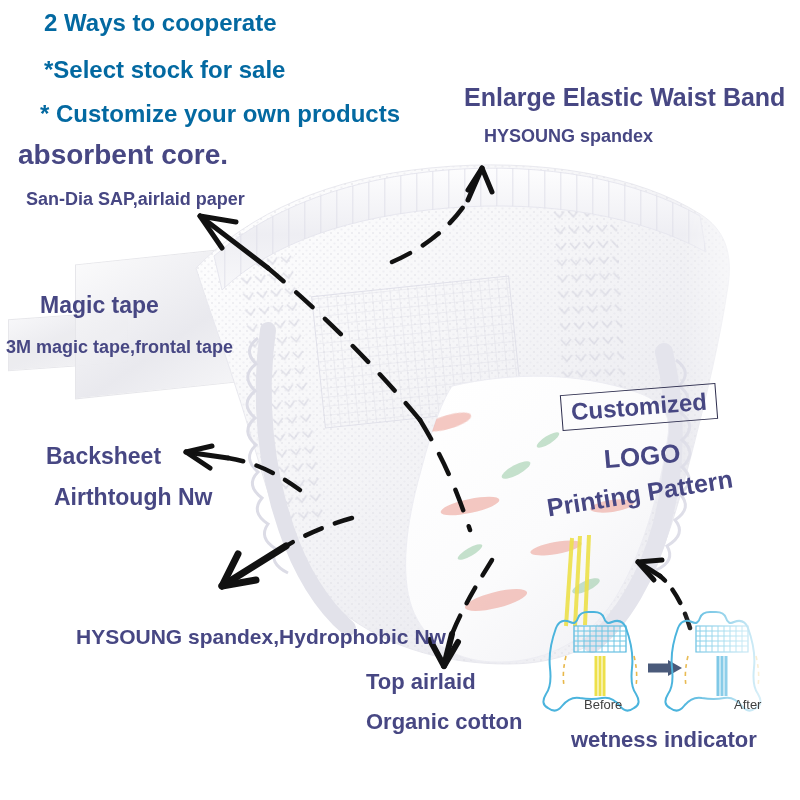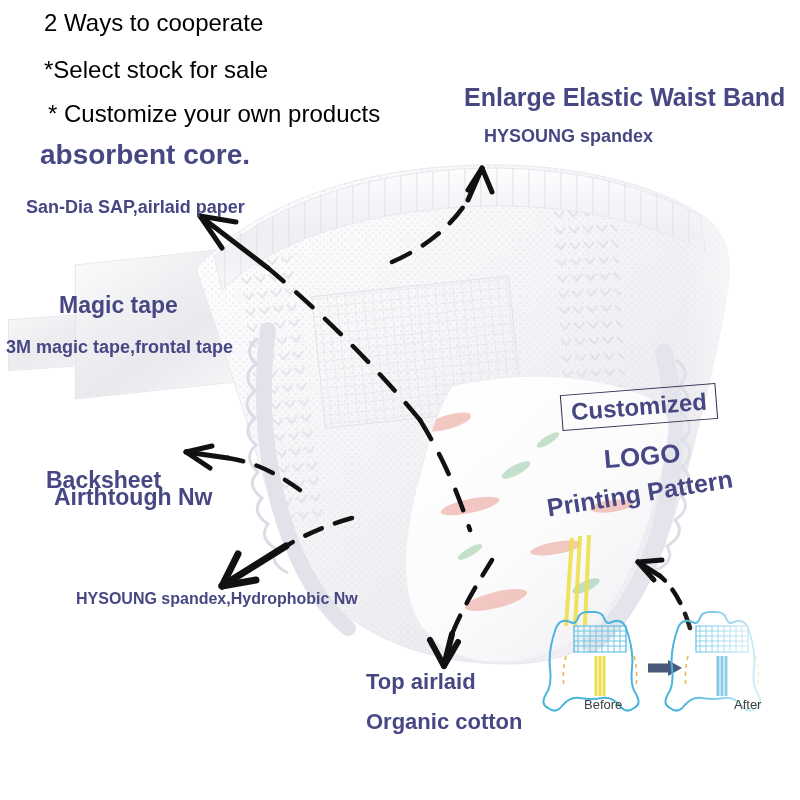--- a/index.html
+++ b/index.html
@@ -8,39 +8,39 @@
   body {
     background:#ffffff;
     font-family:"Liberation Sans", sans-serif;
     position:relative;
     overflow:hidden;
   }
   #stage { position:absolute; inset:0; width:800px; height:800px; }
 
   
   .lbl { position:absolute; white-space:nowrap; line-height:1.05; }
-  .red  { color:#000000; font-weight:normal; }
+  .red  { color:#0369a1; font-weight:bold; }
   .blu  { color:#474783; font-weight:bold; }
   .gry  { color:#404040; font-weight:normal; }
 
   .t-ways   { left:44px;  top:10px;  font-size:24px; }
   .t-sel    { left:44px;  top:57px;  font-size:24px; }
-  .t-cust   { left:48px;  top:101px; font-size:24px; }
-
-  .t-core   { left:40px;  top:140px; font-size:28px; }
-  .t-sap    { left:26px;  top:198px; font-size:18px; }
-
-  .t-tape   { left:40px;  top:293px; font-size:23px;margin-left:19px; }
+  .t-cust   { left:40px;  top:101px; font-size:24px; }
+
+  .t-core   { left:18px;  top:140px; font-size:28px; }
+  .t-sap    { left:26px;  top:190px; font-size:18px; }
+
+  .t-tape   { left:40px;  top:293px; font-size:23px; }
   .t-3m     { left:6px;   top:338px; font-size:18px; }
 
-  .t-back   { left:46px;  top:468px; font-size:23px; }
+  .t-back   { left:46px;  top:444px; font-size:23px; }
   .t-air    { left:46px;  top:485px; font-size:23px;margin-left:8px; }
 
   .t-legc   { left:84px;  top:572px; font-size:27px; }
-  .t-hyd    { left:76px;  top:591px; font-size:16px; }
+  .t-hyd    { left:76px;  top:626px; font-size:21px; }
 
   .t-waist  { left:452px; top:84px;  font-size:25px;margin-left:12px; }
   .t-hys    { left:484px; top:127px; font-size:18px; }
 
   .t-top    { left:366px; top:670px; font-size:22px; }
   .t-org    { left:366px; top:710px; font-size:22px; }
 
   .t-wet    { left:571px; top:728px; font-size:22px; }
   .t-before { left:584px; top:698px; font-size:13px; }
   .t-after  { left:702px; top:698px; font-size:13px;margin-left:32px; }
@@ -315,14 +315,15 @@
 
   <div class="lbl blu t-top">Top airlaid</div>
   <div class="lbl blu t-org">Organic cotton</div>
 
   <div class="lbl blu t-cbox">Customized</div>
   <div class="lbl blu t-logo">LOGO</div>
   <div class="lbl blu t-prnt">Printing Pattern</div>
 
   <div class="lbl gry t-before">Before</div>
   <div class="lbl gry t-after">After</div>
+  <div class="lbl blu t-wet">wetness indicator</div>
 
 </div>
 
 </body></html>

